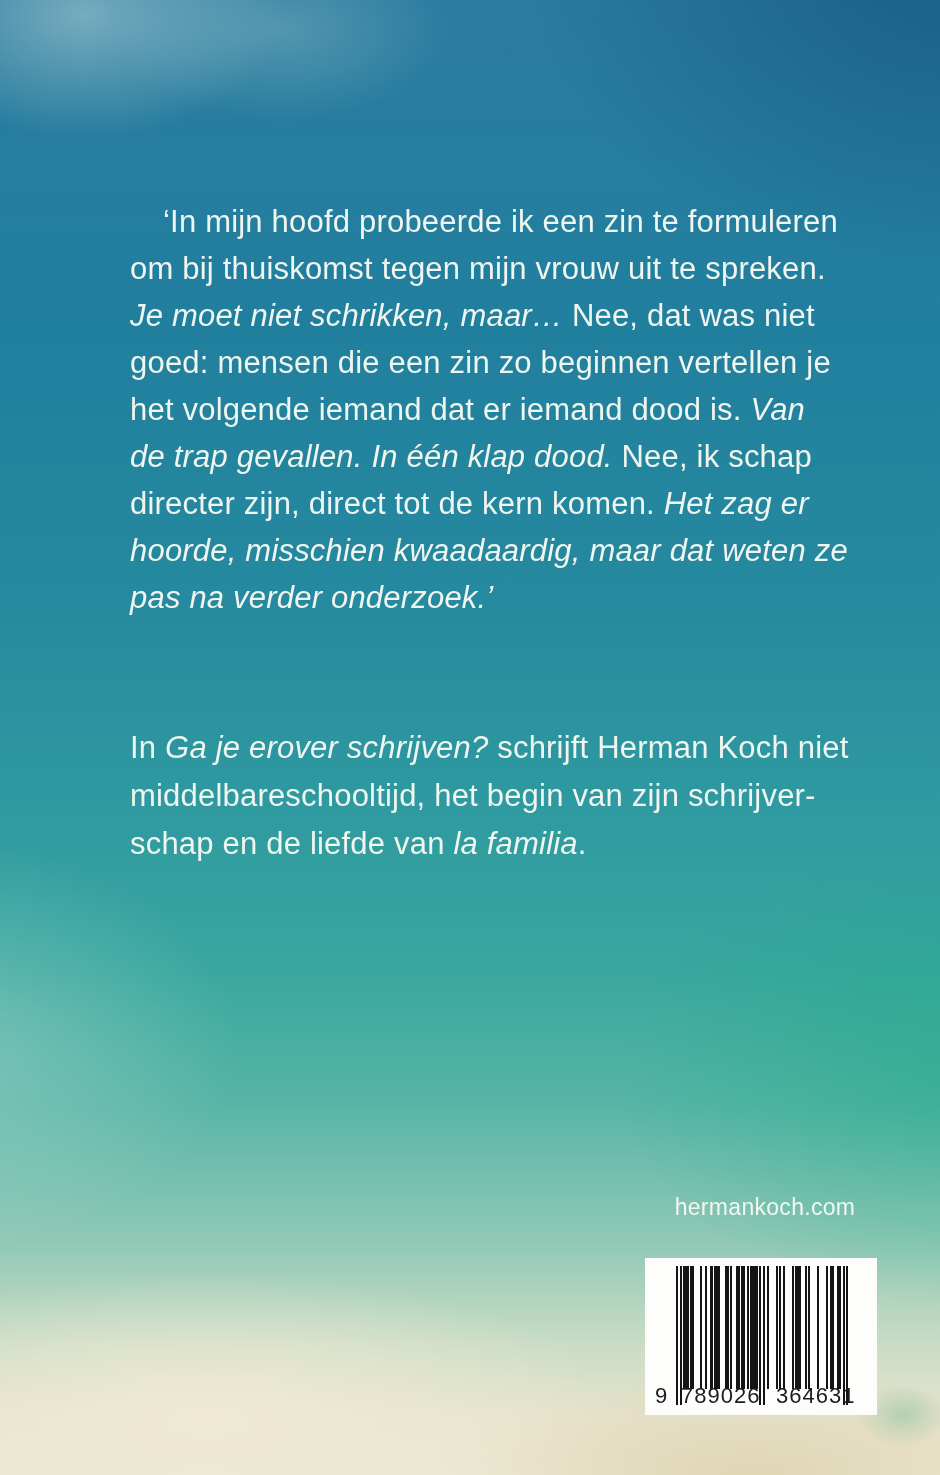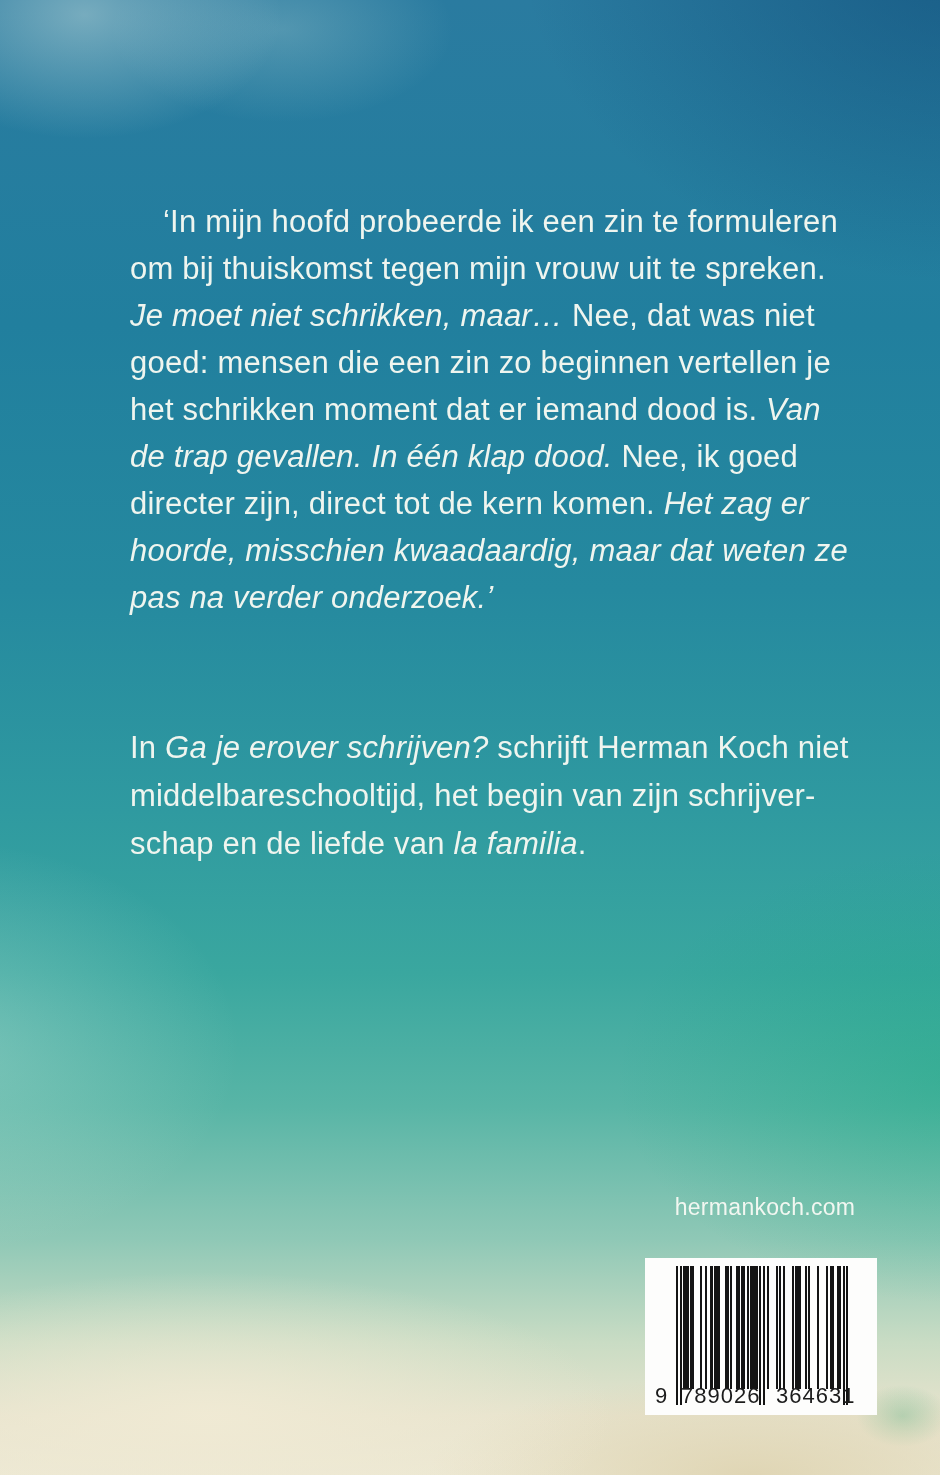--- a/index.html
+++ b/index.html
@@ -63,22 +63,22 @@
 </head>
 <body>
 
 <div class="cover">
 
   <div class="quote-block">
       <div class="quote-line"><span>‘In mijn hoofd probeerde ik een zin te formuleren</span></div>
       <div class="quote-line"><span>om bij thuiskomst tegen mijn vrouw uit te spreken.</span></div>
       <div class="quote-line"><span class="it">Je moet niet schrikken, maar…</span><span> Nee, dat was niet</span></div>
       <div class="quote-line"><span>goed: mensen die een zin zo beginnen vertellen je</span></div>
-      <div class="quote-line"><span>het schrikken moment dat er iemand dood is. </span><span class="it">Van</span></div>
-      <div class="quote-line"><span class="it">de trap gevallen. In één klap dood.</span><span> Nee, ik goed</span></div>
+      <div class="quote-line"><span>het volgende iemand dat er iemand dood is. </span><span class="it">Van</span></div>
+      <div class="quote-line"><span class="it">de trap gevallen. In één klap dood.</span><span> Nee, ik schap</span></div>
       <div class="quote-line"><span>directer zijn, direct tot de kern komen. </span><span class="it">Het zag er</span></div>
       <div class="quote-line"><span class="it">hoorde, misschien kwaadaardig, maar dat weten ze</span></div>
       <div class="quote-line"><span class="it">pas na verder onderzoek.’</span></div>
     </div>
 
   <div class="blurb-block">
       <div class="quote-line"><span>In </span><span class="it">Ga je erover schrijven?</span><span> schrijft Herman Koch niet</span></div>
       <div class="quote-line"><span>middelbareschooltijd, het begin van zijn schrijver-</span></div>
       <div class="quote-line"><span>schap en de liefde van </span><span class="it">la familia</span><span>.</span></div>
     </div>

